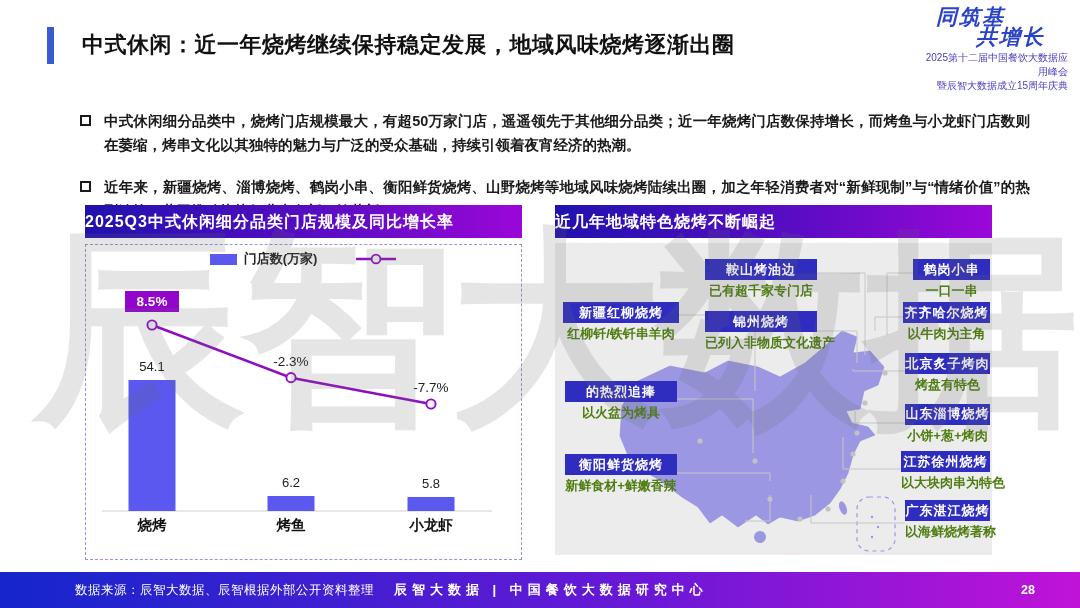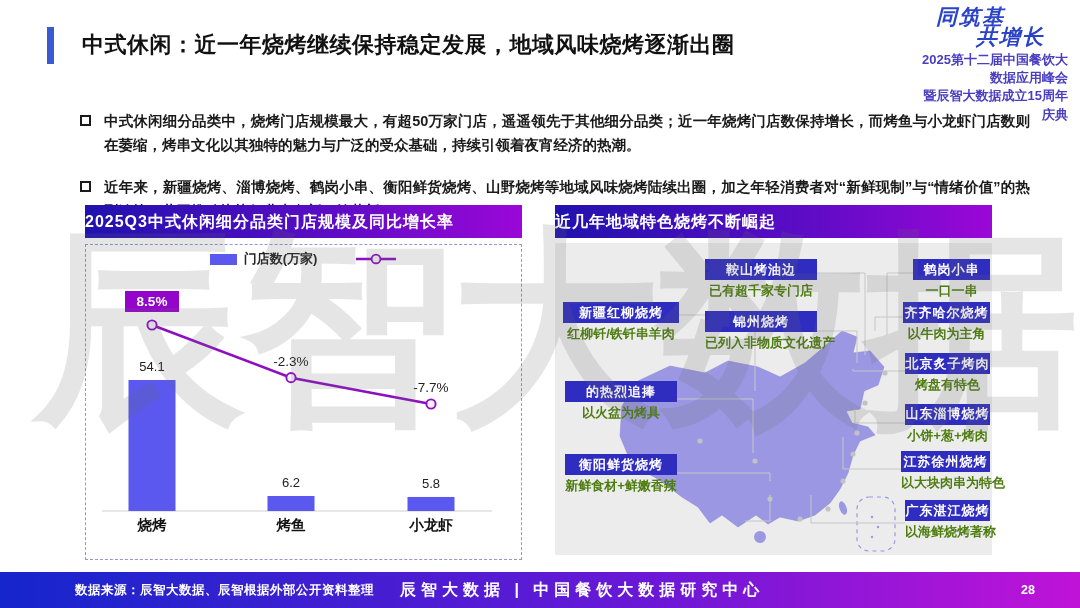--- a/index.html
+++ b/index.html
@@ -9,21 +9,21 @@
 
   
   .header { position:absolute; left:0; top:0; width:1080px; height:70px; }
   .accent-bar { position:absolute; left:47px; top:27px; width:7px; height:37px; background:#3a5ad2; }
   .page-title { position:absolute; left:82px; top:30px; width:840px; font-size:22px; font-weight:bold; color:#111; letter-spacing:0.5px; }
   .logo { position:absolute; right:12px; top:6px; width:150px; text-align:right; }
   .logo-l1, .logo-l2 { font-family:"DejaVu Serif",serif; font-style:italic; font-weight:bold;
         color:#2b43c6; font-size:21px; line-height:1.05; letter-spacing:2px; }
   .logo-l1 { text-align:left; padding-left:18px; }
   .logo-l2 { text-align:left; padding-left:58px; margin-top:-2px; }
-  .logo-cap { margin-top:3px; font-size:13px; color:#4a3ec0; font-weight:bold; line-height:1.4; text-align:right; }
+  .logo-cap { margin-top:3px; font-size:10px; color:#4a3ec0; font-weight:normal; line-height:1.4; text-align:right; }
 
   
   .bullets { position:absolute; left:80px; top:92px; width:950px; }
   .bullet { display:flex; margin-bottom:12px;margin-top:17px; }
   .bullet-marker { flex:0 0 11px; width:11px; height:11px; border:2px solid #1a1a1a; margin:6px 13px 0 0; }
   .bullet-text { font-size:14.5px; font-weight:600; color:#1a1a1a; line-height:1.68; text-align:justify; }
 
   
   .panel { position:absolute; top:205px; width:437px; height:355px; }
   .panel-left  { left:85px; }
@@ -64,22 +64,22 @@
 
   
   .watermark { position:absolute; left:34px; top:222px; width:1030px; z-index:6; pointer-events:none;
                font-family:"DejaVu Serif",serif; font-weight:bold; font-size:212px; line-height:1;
                color:#6a6a6a; opacity:0.17; letter-spacing:-4px; white-space:nowrap; }
 
   
   .footer { position:absolute; left:0; top:572px; width:1080px; height:36px;
             background:linear-gradient(90deg,#1526cc 0%,#6a18d6 60%,#c013d8 100%);
             display:flex; align-items:center; color:#fff; z-index:7; }
-  .footer-source { margin-left:75px; font-size:12.5px; font-weight:bold; letter-spacing:0.5px; }
-  .footer-brand  { margin-left:26px; font-size:16px; font-weight:bold; letter-spacing:5px; }
+  .footer-source { margin-left:75px; font-size:12.5px; font-weight:normal; letter-spacing:0.5px; }
+  .footer-brand  { margin-left:20px; font-size:13px; font-weight:bold; letter-spacing:5px; }
   .footer-page   { margin-left:auto; margin-right:45px; font-size:12.5px; font-weight:bold; }
 
   svg text { font-family:"Liberation Sans","DejaVu Sans",sans-serif; }
 </style>
 </head>
 <body>
 
 <div class="page">
 
   <div class="header">

